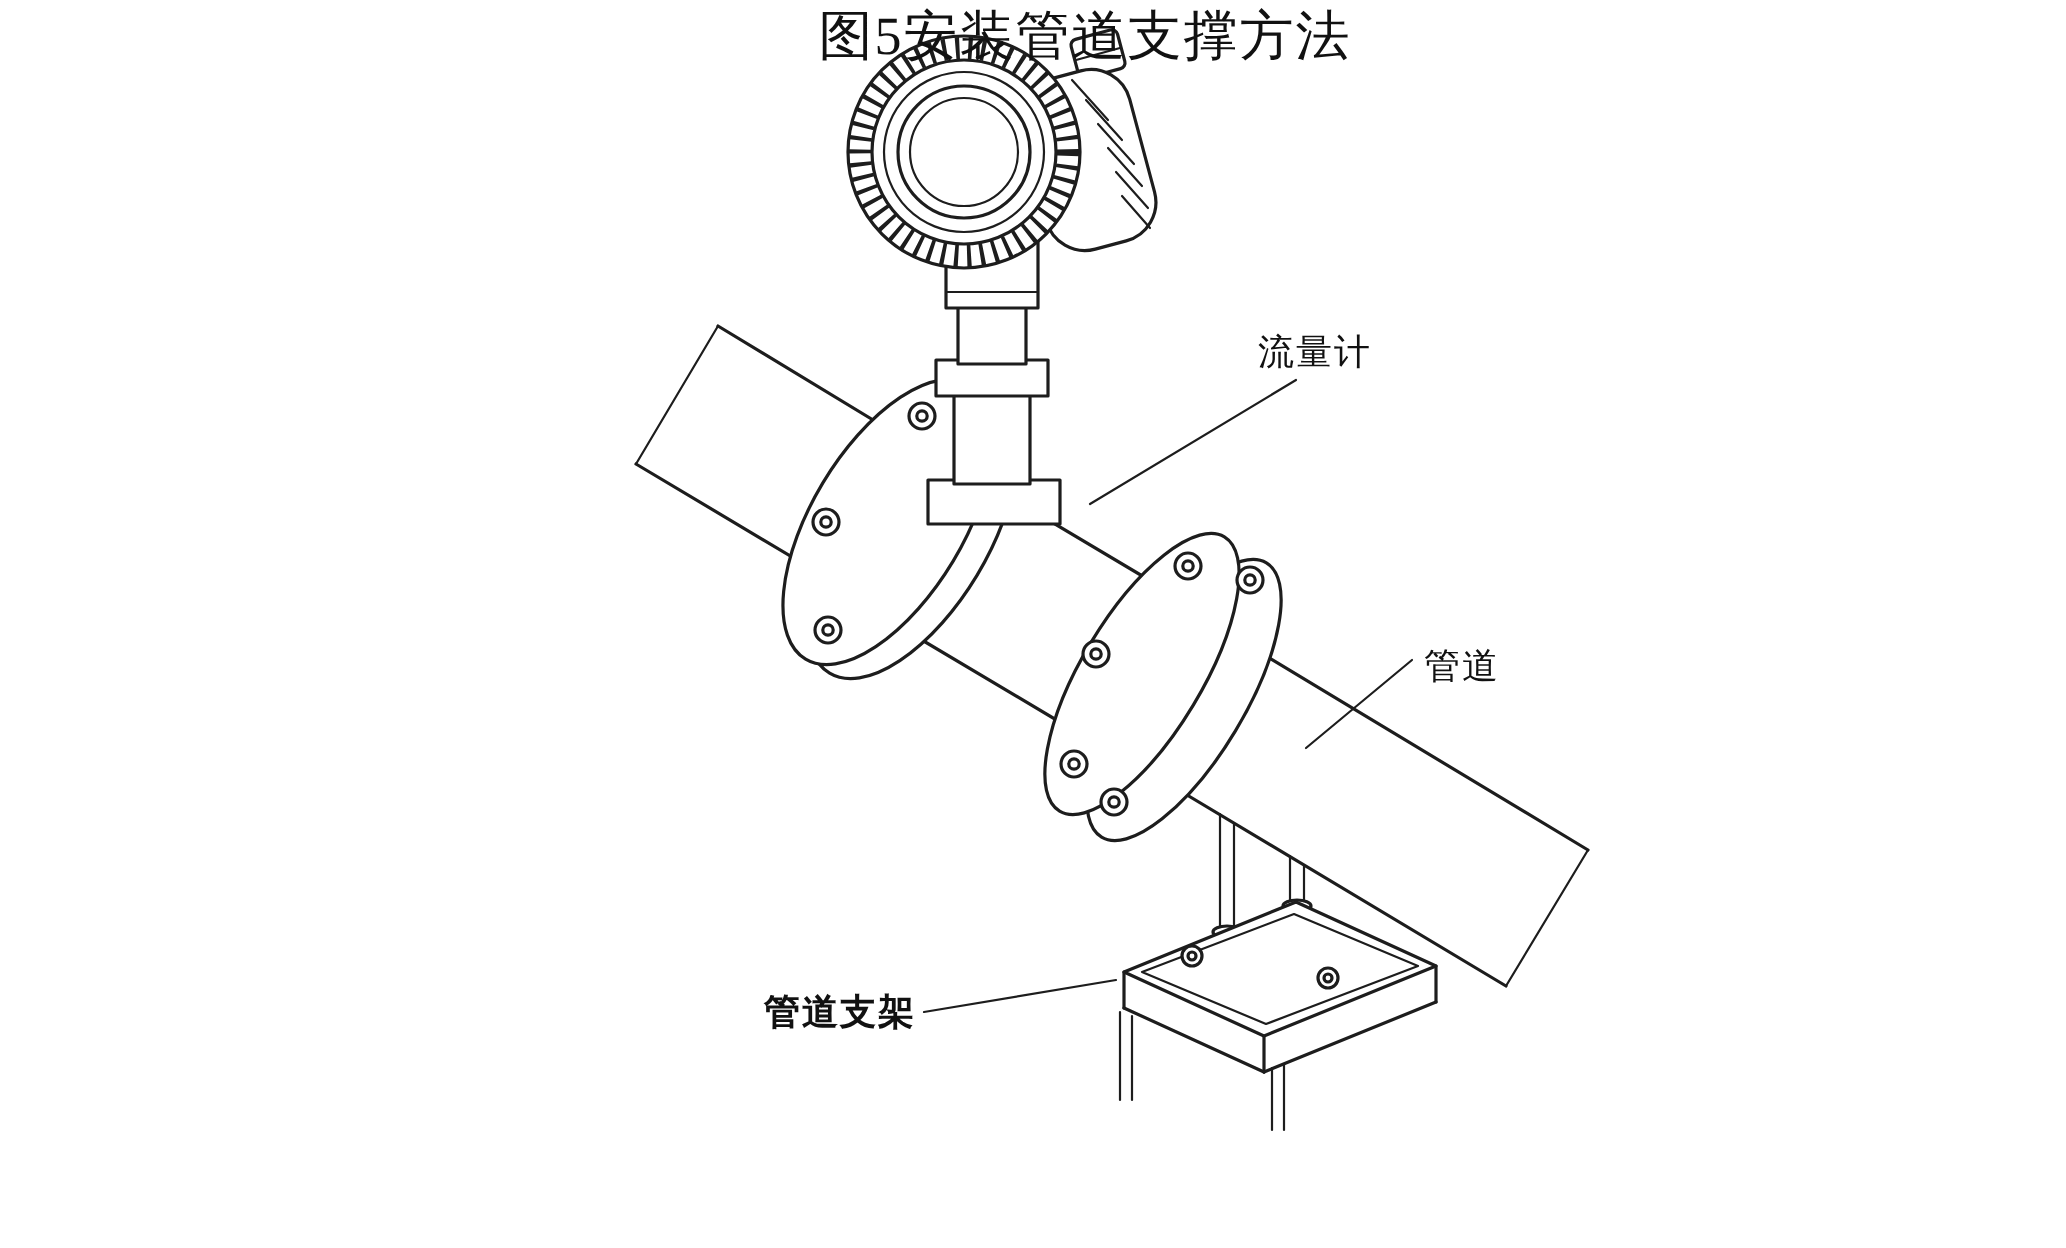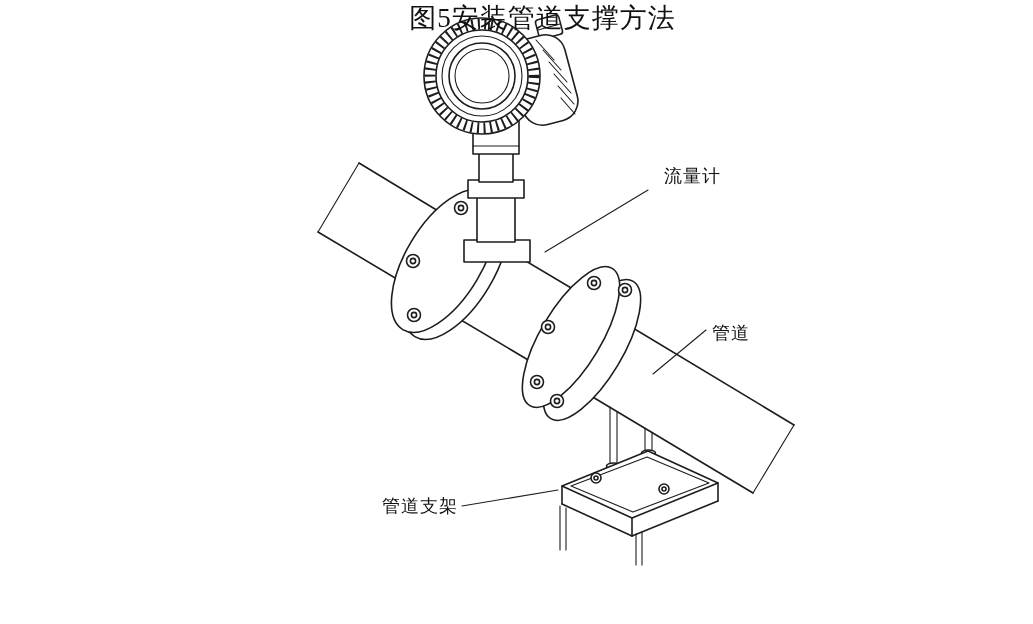--- a/index.html
+++ b/index.html
@@ -148,21 +148,21 @@
       <circle class="ln thin" cx="482" cy="76" r="27"></circle>
     </g>
 
     <g>
       <line class="ln thin" x1="648" y1="190" x2="545" y2="252"></line>
       <line class="ln thin" x1="706" y1="330" x2="653" y2="374"></line>
       <line class="ln thin" x1="462" y1="506" x2="558" y2="490"></line>
     </g>
   </svg>
 
-  <div class="label" style="left:664px;top:167px;">流量计</div>
+  <div class="label" style="left:629px;top:167px;">流量计</div>
 
   <div class="label" style="left:712px;top:324px;">管道</div>
 
-  <div class="label" style="left:382px;top:497px;">管道支架</div>
+  <div class="label" style="left:382px;top:497px;font-weight:bold;">管道支架</div>
 
   <div class="caption">图5安装管道支撑方法</div>
 
 </div>
 
 </body></html>

